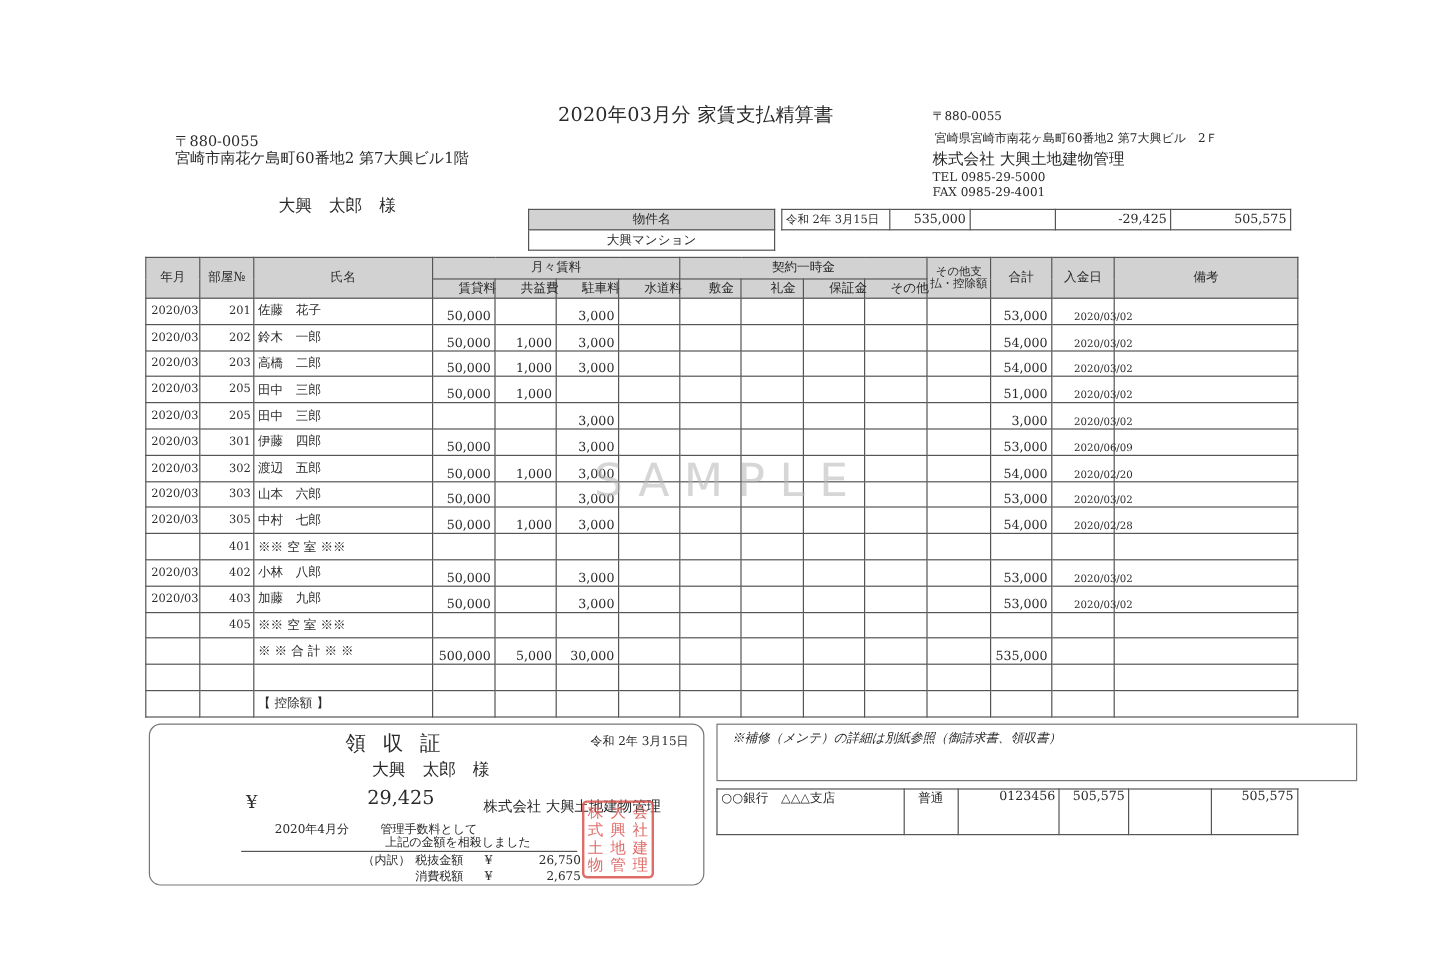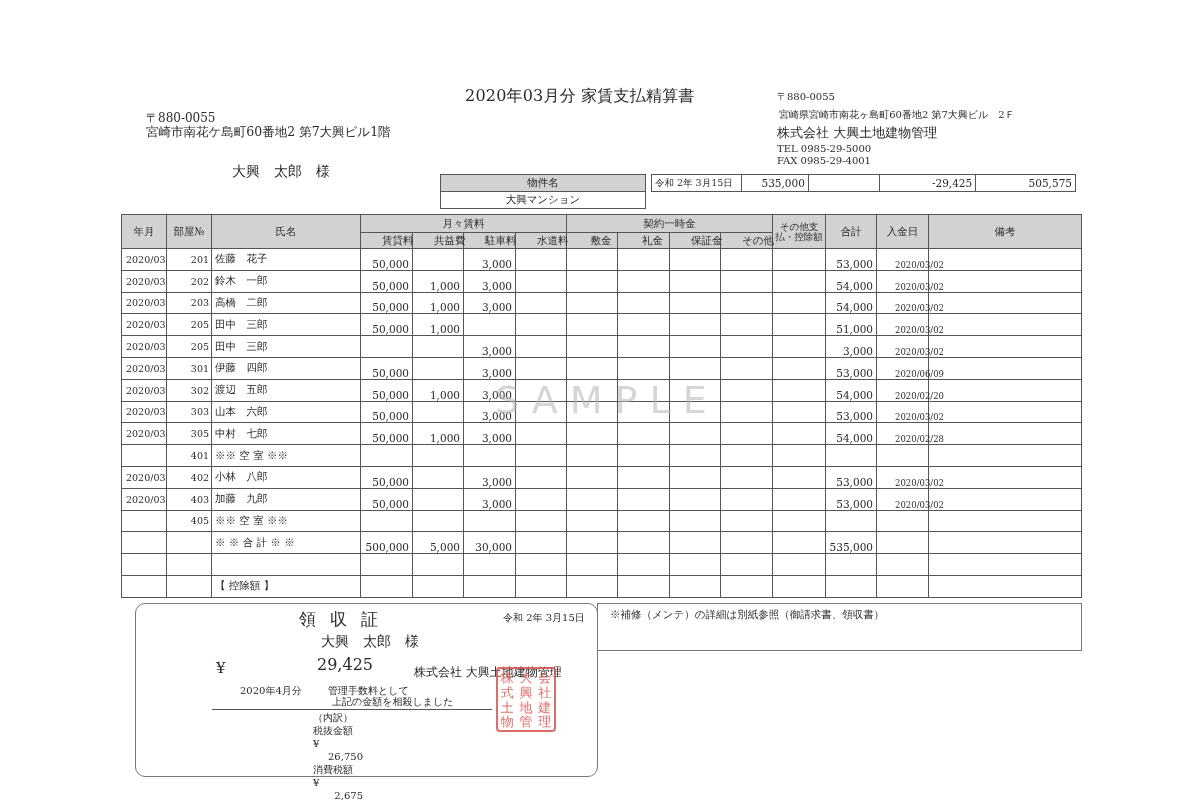--- a/index.html
+++ b/index.html
@@ -33,40 +33,40 @@
   .main-table tr.h2 th { height: 16px; padding-left: 21px; }
   .main-table td { height: 21.8px; vertical-align: bottom; padding-bottom: 1px; }
   .main-table td.ym { font-size: 9.5px; text-align: left; vertical-align: middle; padding-left: 4px; }
   .main-table td.room { font-size: 9.5px; text-align: right; vertical-align: middle; padding-right: 2px; }
   .main-table td.name { font-size: 10.5px; text-align: left; vertical-align: middle; padding-left: 3px; }
   .main-table td.num { text-align: right; font-size: 10.5px; }
   .main-table td.date { font-size: 8.5px; text-align: left; padding-left: 18px; }
 
   .watermark { left: 495px; top: 378px; font-family: "DejaVu Sans", sans-serif; font-size: 38px; color: rgba(180,180,180,0.55); letter-spacing: 12px; pointer-events: none; }
 
-  .receipt { left: 135px; top: 603px; width: 463px; height: 174px; border: 1.5px solid #777; border-radius: 10px; }
+  .receipt { left: 124px; top: 603px; width: 463px; height: 135px; border: 1.5px solid #777; border-radius: 10px; }
   .r-title { left: 163px; top: 4px; font-size: 17px; letter-spacing: 14px; }
   .r-date { left: 367px; top: 7px; font-size: 10px; }
   .r-name { left: 185px; top: 29px; font-size: 14px; }
   .r-yen { left: 80px; top: 55px; font-size: 15px; }
   .r-amount { left: 181px; top: 51px; font-size: 16px; }
   .r-co { left: 278px; top: 60px; font-size: 12px; }
   .r-period { left: 104px; top: 80px; font-size: 10px; }
   .r-desc1 { left: 192px; top: 80px; font-size: 10px; }
   .r-desc2 { left: 196px; top: 91px; font-size: 10px; }
   .r-rule { left: 76px; top: 105px; width: 280px; border-top: 1px solid #555; }
   .r-breakdown { left: 177px; top: 107px; font-size: 10px; line-height: 13px; }
-  .r-breakdown .row { display: flex; flex-direction: column; }
+  .r-breakdown .row { display: flex; }
   .r-breakdown .lbl1 { width: 44px; }
   .r-breakdown .lbl2 { width: 58px; }
   .r-breakdown .yen { width: 30px; }
   .r-breakdown .val { width: 50px; text-align: right; }
   .stamp { left: 360px; top: 63px; width: 60px; height: 65px; border: 2px solid #d9534f; border-radius: 4px; color: #d9534f; font-size: 13px; line-height: 14.5px; display: grid; grid-template-columns: repeat(3, 1fr); text-align: center; opacity: 0.85; padding-top: 2px; }
 
-  .note-box { left: 597px; top: 603px; width: 485px; height: 48px; border: 1.5px solid #777; }
+  .note-box { left: 597px; top: 603px; width: 534px; height: 48px; border: 1.5px solid #777; font-style: italic; }
   .note-text { left: 12px; top: 4px; font-size: 10.5px; }
 
   .bank-table { left: 597px; top: 657px; width: 485px; }
   .bank-table th { height: 22px; font-size: 10px; }
   .bank-table td { height: 38px; vertical-align: top; padding-top: 4px; font-size: 10.5px; }
   .bank-table td.r { text-align: right; }
   .bank-table td.c { text-align: center; }
 </style>
 </head>
 <body>
@@ -482,14 +482,22 @@
 <table class="grid bank-table">
   <colgroup>
       <col style="width:156px">
       <col style="width:45px">
       <col style="width:85px">
       <col style="width:58px">
       <col style="width:69px">
       <col style="width:72px">
     </colgroup>
   <tbody>
+  <tr>
+    <td>○○銀行　△△△支店</td>
+    <td class="c">普通</td>
+    <td class="r">0123456</td>
+    <td class="r">505,575</td>
+    <td class="r"></td>
+    <td class="r">505,575</td>
+  </tr>
 </tbody>
   </table>
 
 </body></html>

